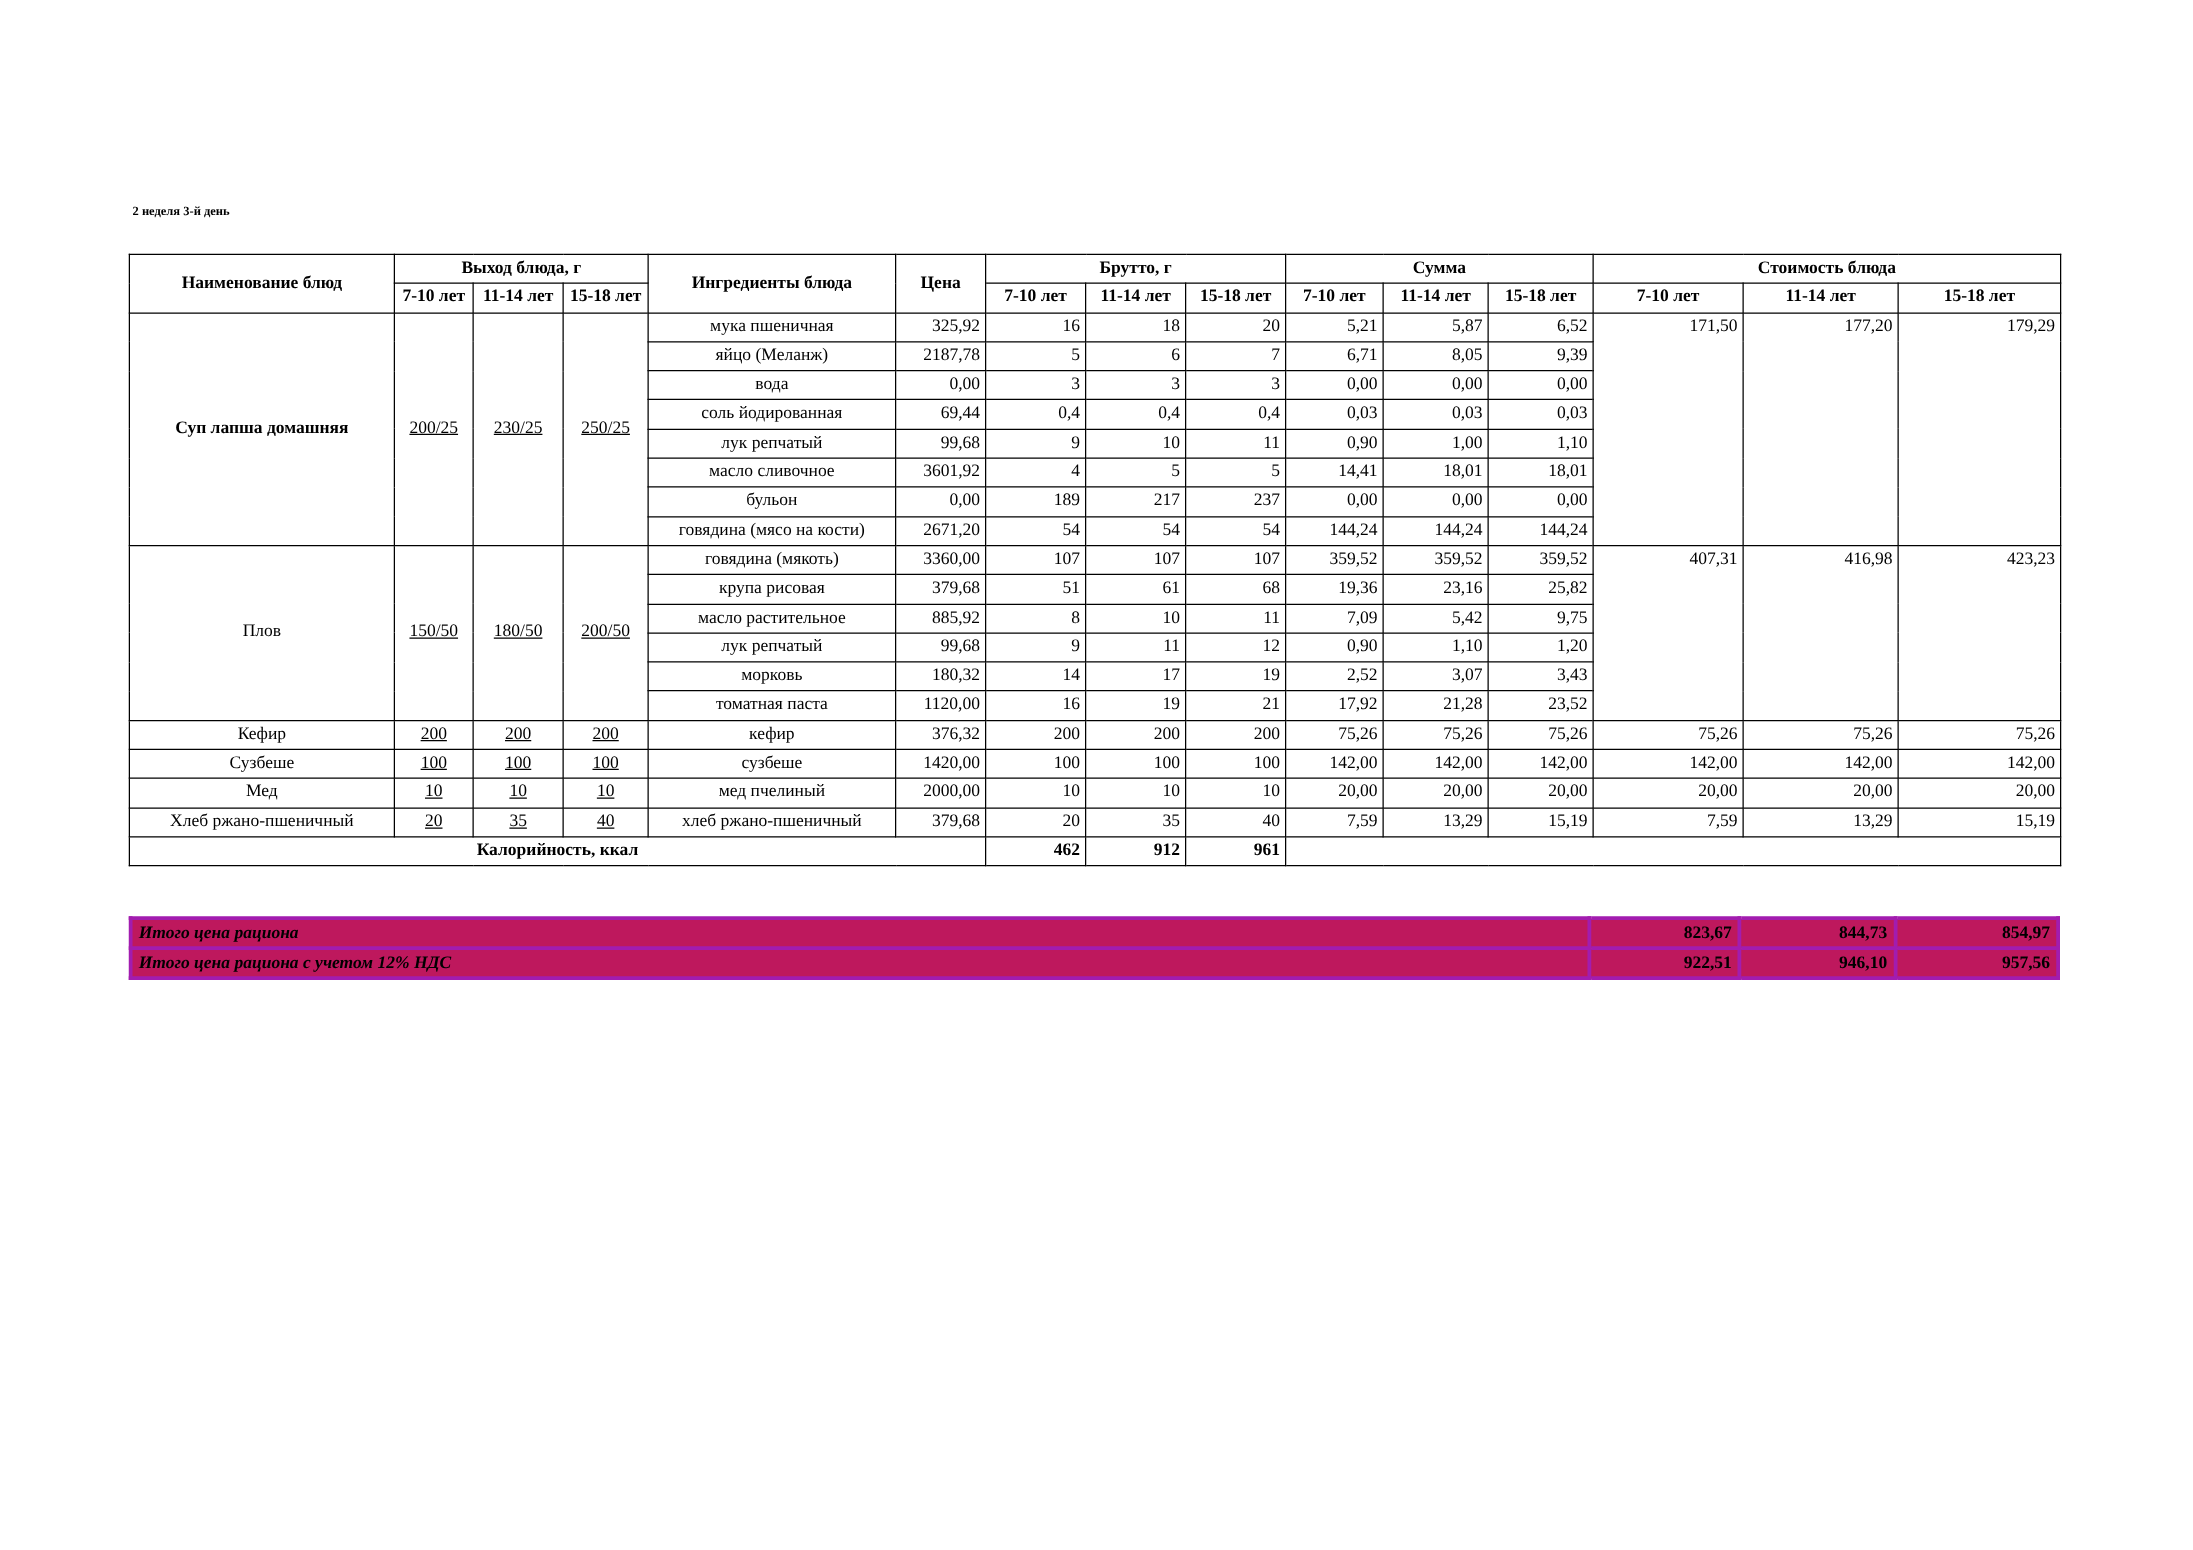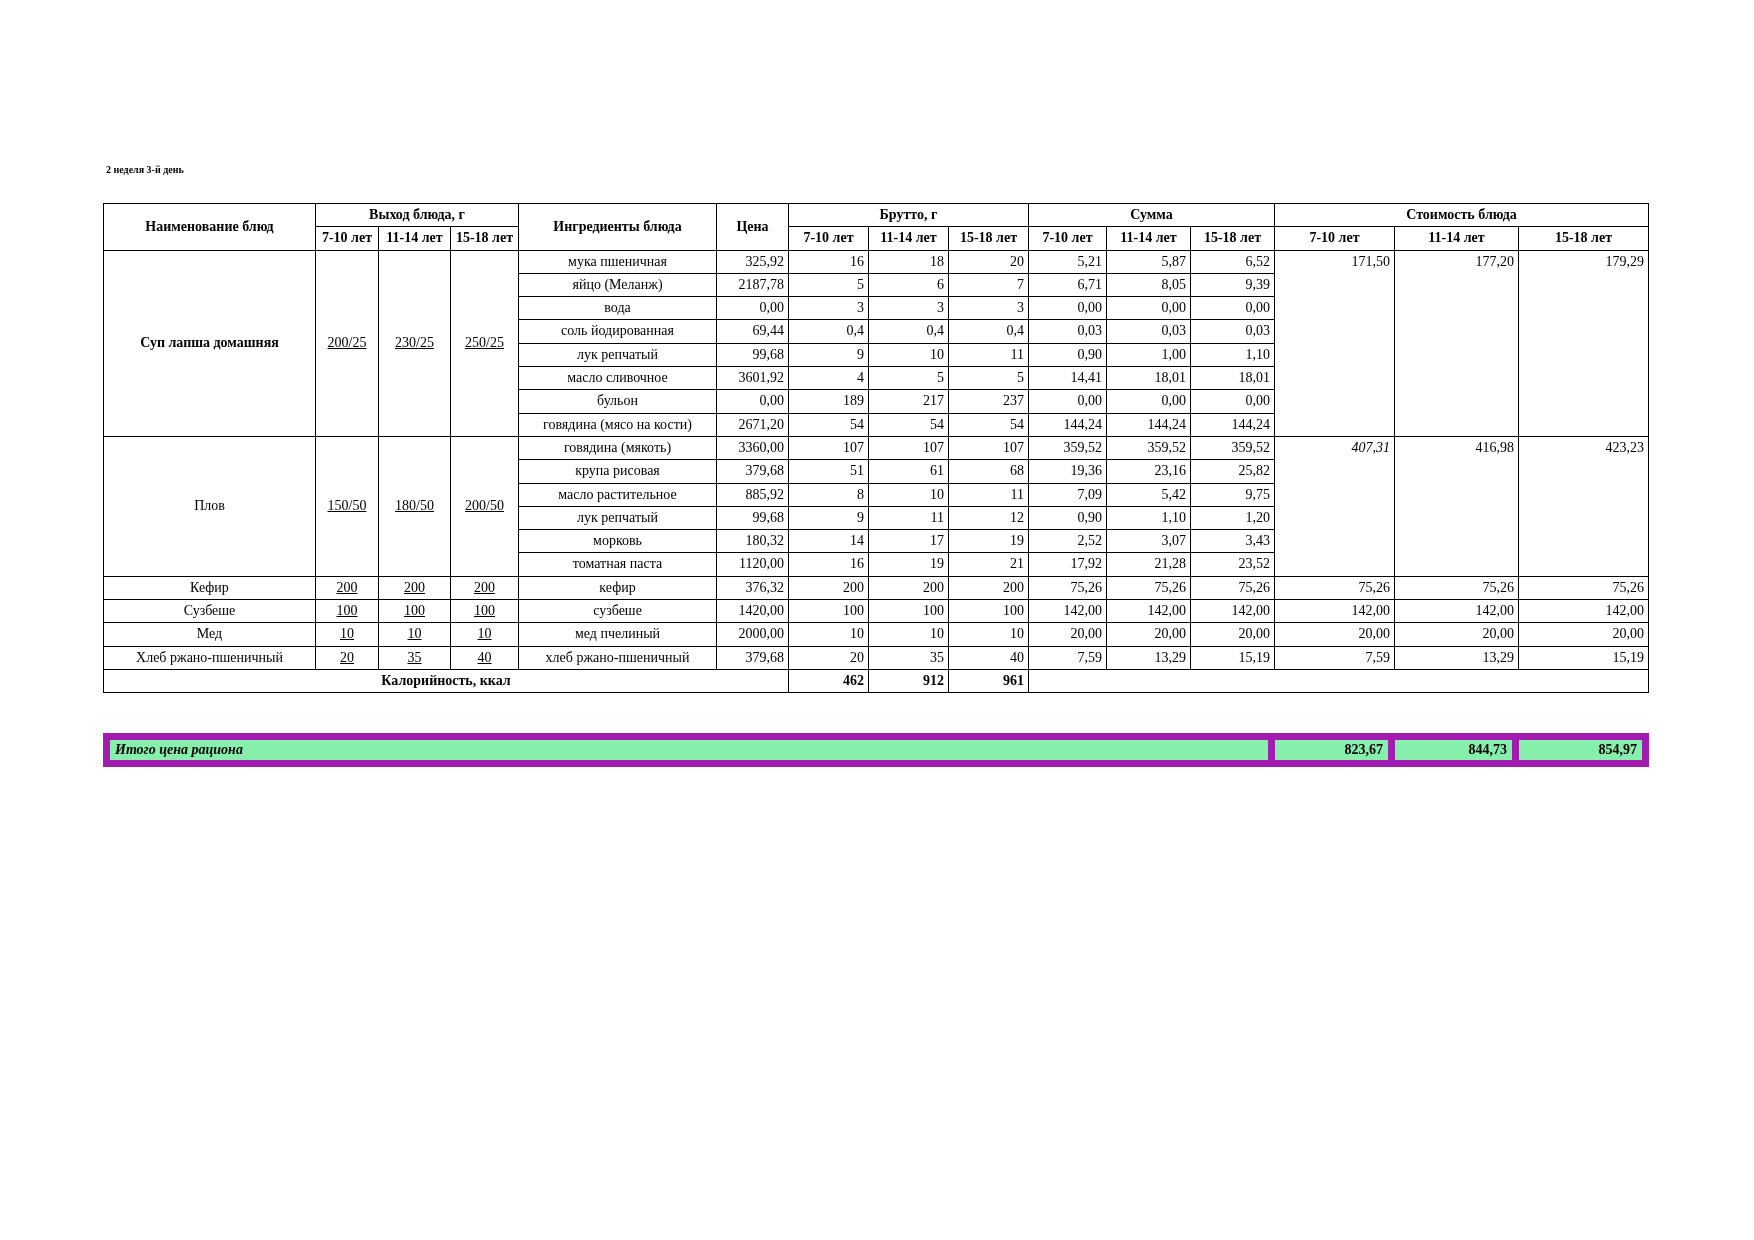--- a/index.html
+++ b/index.html
@@ -59,22 +59,22 @@
   table.totals {
     position: absolute;
     left: 103px;
     top: 733px;
     width: 1545px;
     border-collapse: collapse;
     font-size: 14px;
     table-layout: fixed;
   }
   table.totals td {
-    border: 7px solid #a21caf;
-    background: #86efac;
+    border: 3px solid #a21caf;
+    background: #be185d;
     padding: 2px 5px;
     height: 24px;
     box-sizing: border-box;
   }
   table.totals td.label {
     font-style: italic;
     font-weight: bold;
     text-align: left;
   }
   table.totals td.val {
@@ -226,21 +226,21 @@
           <td class="ctr" rowspan="6">180/50</td>
           <td class="ctr" rowspan="6">200/50</td>
           <td class="lft">говядина (мякоть)</td>
           <td class="num">3360,00</td>
           <td class="num">107</td>
           <td class="num">107</td>
           <td class="num">107</td>
           <td class="num">359,52</td>
           <td class="num">359,52</td>
           <td class="num">359,52</td>
-          <td class="num" rowspan="6" style="vertical-align: top; font-style: italic;">407,31</td>
+          <td class="num" rowspan="6" style="vertical-align: top;">407,31</td>
           <td class="num" rowspan="6" style="vertical-align: top;">416,98</td>
           <td class="num" rowspan="6" style="vertical-align: top;">423,23</td>
         </tr>
         <tr>
           <td class="lft">крупа рисовая</td>
           <td class="num">379,68</td>
           <td class="num">51</td>
           <td class="num">61</td>
           <td class="num">68</td>
           <td class="num">19,36</td>
@@ -372,16 +372,22 @@
       <col style="width:124px">
       <col style="width:130px">
     </colgroup>
     <tbody id="totals-body">
         <tr>
           <td class="label">Итого цена рациона</td>
           <td class="val">823,67</td>
           <td class="val">844,73</td>
           <td class="val">854,97</td>
         </tr>
+        <tr>
+          <td class="label">Итого цена рациона с учетом 12% НДС</td>
+          <td class="val">922,51</td>
+          <td class="val">946,10</td>
+          <td class="val">957,56</td>
+        </tr>
       </tbody>
   </table>
 
 </div>
 
 </body></html>

